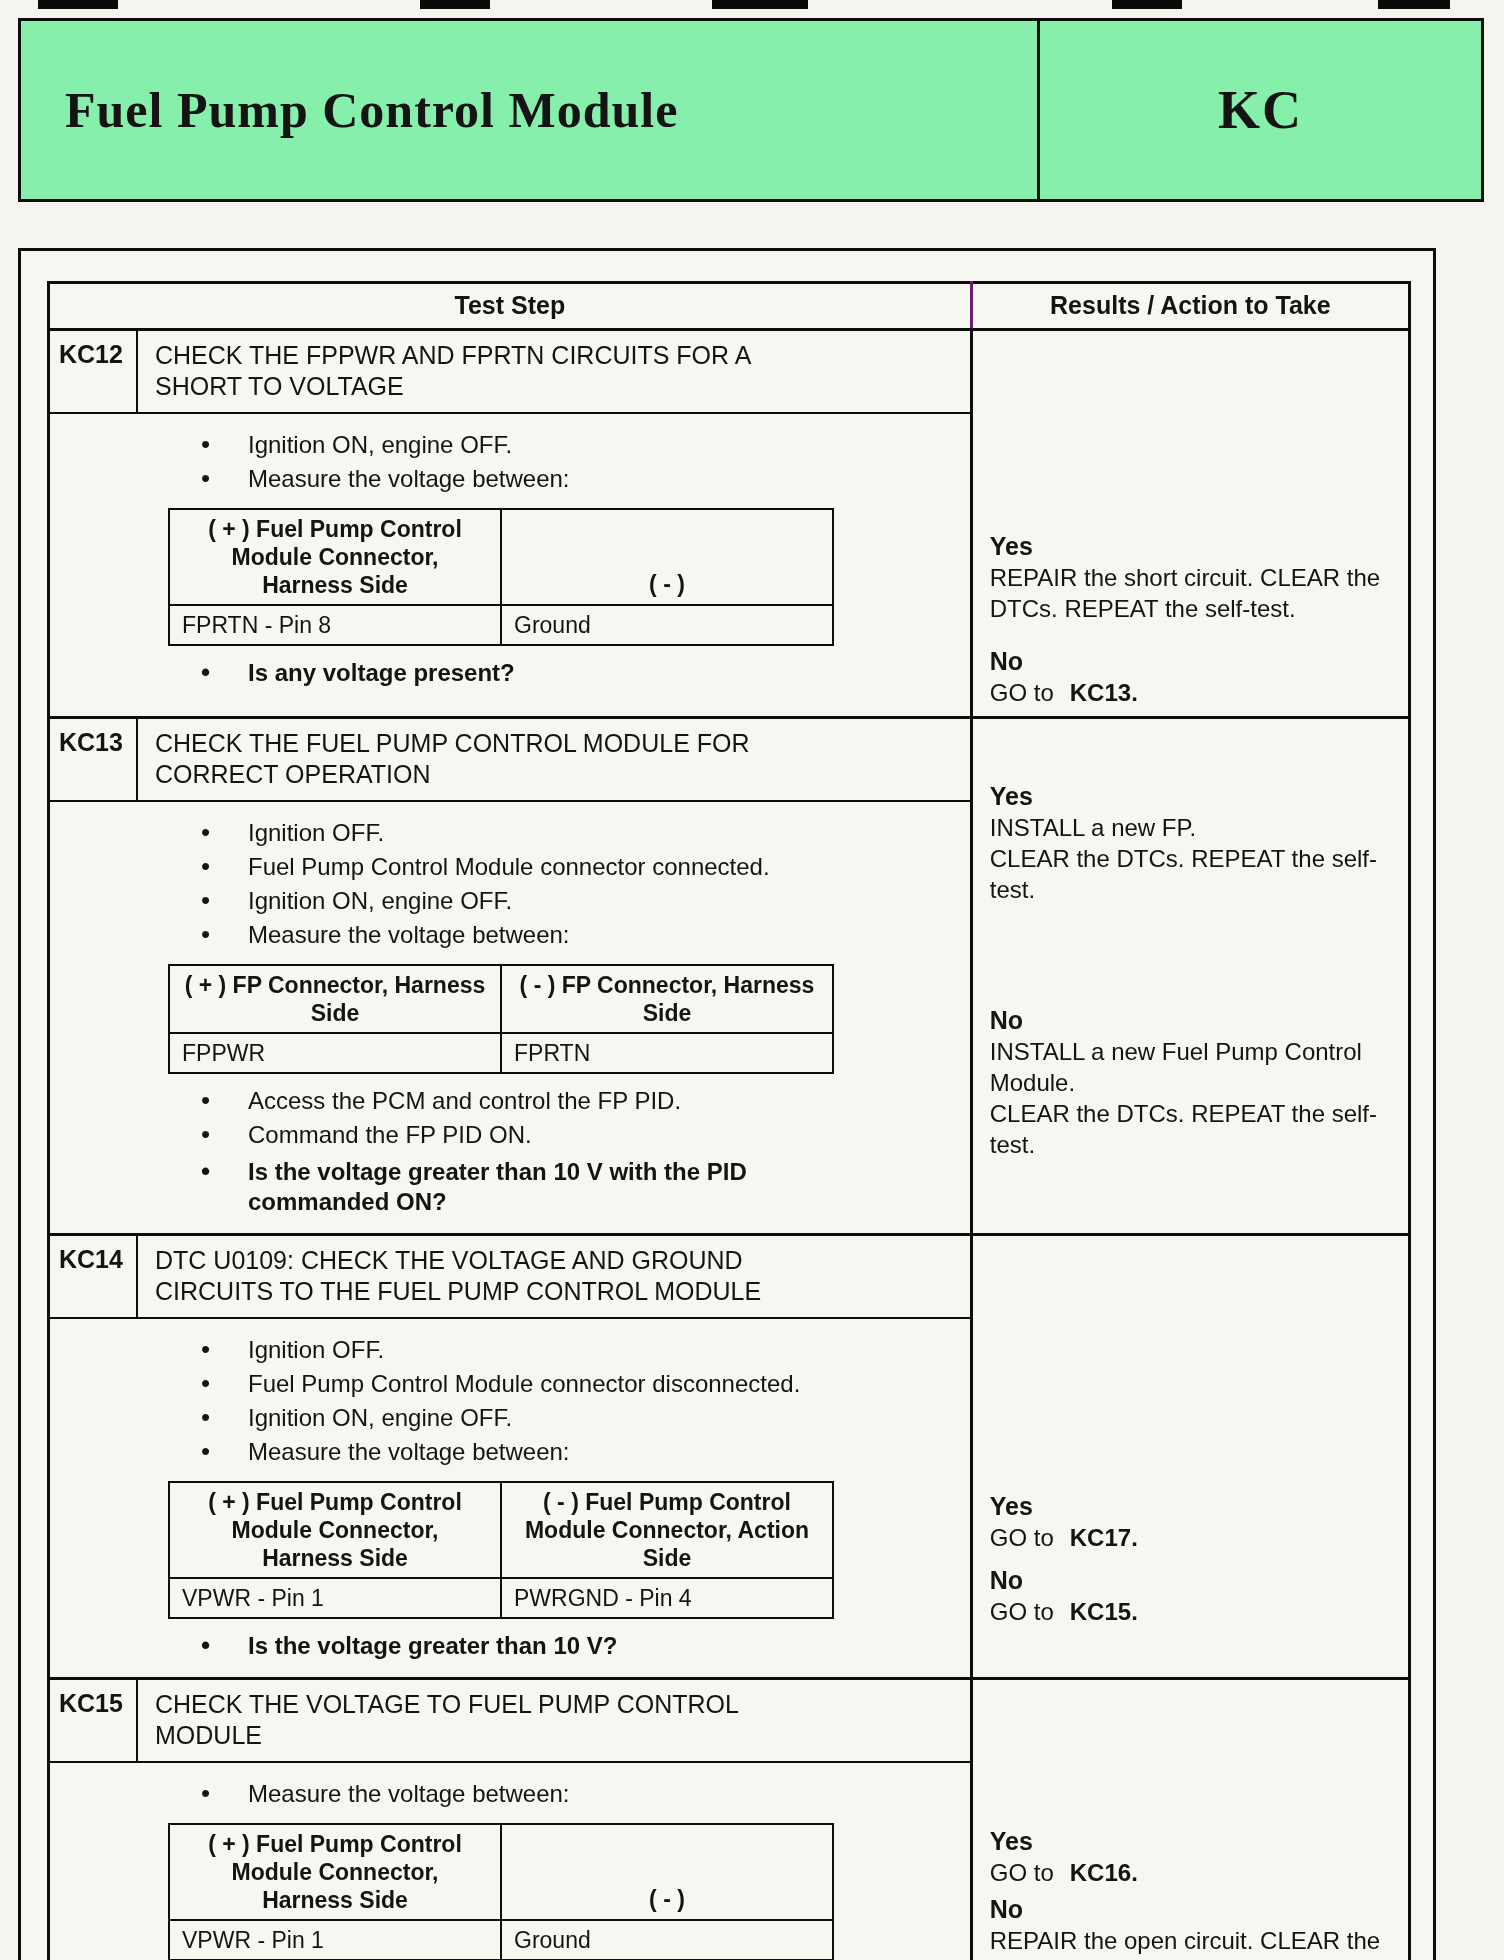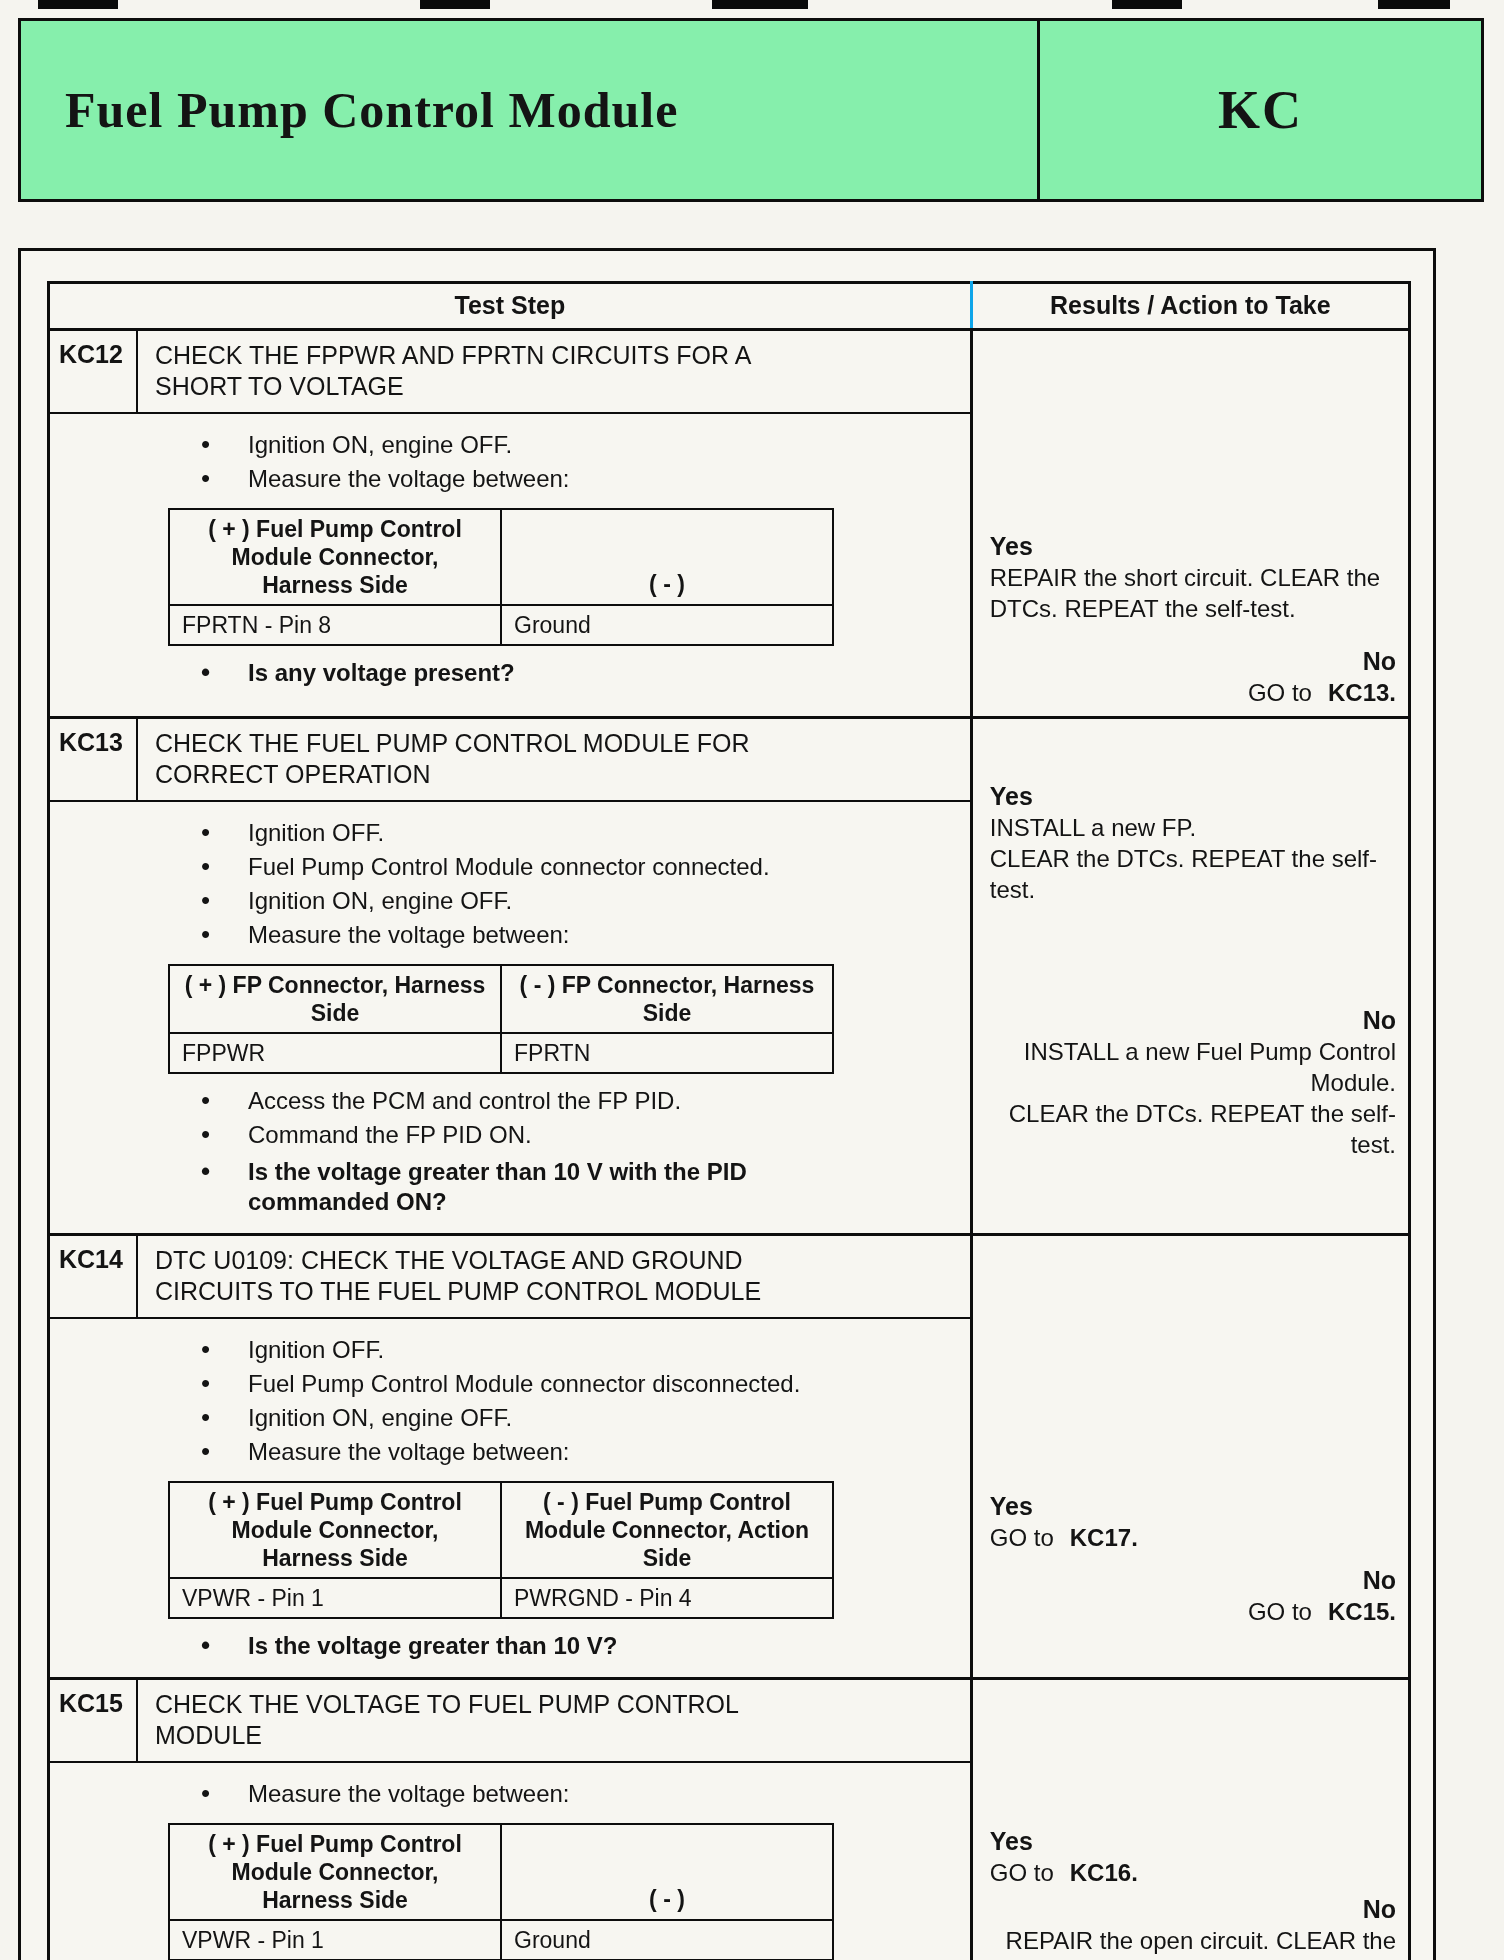--- a/index.html
+++ b/index.html
@@ -53,21 +53,21 @@
     border: 3px solid #0d0d0d;
     table-layout: fixed;
   }
   .diag-table col.c-test { width: 67.8%; }
   .diag-table col.c-res { width: 32.2%; }
   .diag-table thead th {
     font-size: 25px; font-weight: bold; text-align: center;
     padding: 7px 4px 8px 4px;
     border-bottom: 3px solid #0d0d0d;
   }
-  .diag-table thead th.col-results { border-left: 3px solid #0ea5e9; }
+  .diag-table thead th.col-results { border-left: 3px solid #701a75; }
   tr.step-row > td { border-top: 3px solid #0d0d0d; vertical-align: top; padding: 0; }
   td.results-cell { border-left: 3px solid #0d0d0d; }
 
   tr.row-kc12 > td { height: 388px; }
   tr.row-kc13 > td { height: 495px; }
   tr.row-kc14 > td { height: 418px; }
   tr.row-kc15 > td { height: 312px; }
 
   
   .step-head { display: flex; border-bottom: 2px solid #0d0d0d; }
@@ -108,21 +108,21 @@
   }
   .inner-table th.vbottom { vertical-align: bottom; padding-bottom: 6px; }
   .inner-table td { padding: 5px 12px; text-align: left; }
 
   
   .res-wrap { padding: 0 12px 6px 17px; }
   .res-wrap.kc12 { padding-top: 200px; }
   .res-wrap.kc13 { padding-top: 62px; }
   .res-wrap.kc14 { padding-top: 255px; }
   .res-wrap.kc15 { padding-top: 146px; }
-  .res-block + .res-block { margin-top: 22px; text-align: right; }
+  .res-block + .res-block { margin-top: 22px; }
   .res-wrap.kc13 .res-block + .res-block { margin-top: 100px; }
   .res-wrap.kc14 .res-block + .res-block { margin-top: 12px; }
   .res-wrap.kc15 .res-block + .res-block { margin-top: 6px; }
   .res-label { font-weight: bold; font-size: 25px; line-height: 31px; }
   .res-text { font-size: 24px; line-height: 31px; }
   .go-target { margin-left: 16px; font-weight: bold; }
 </style>
 </head>
 <body>
 

